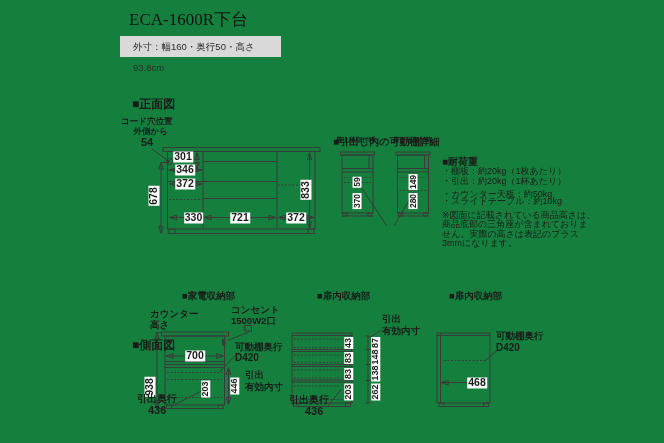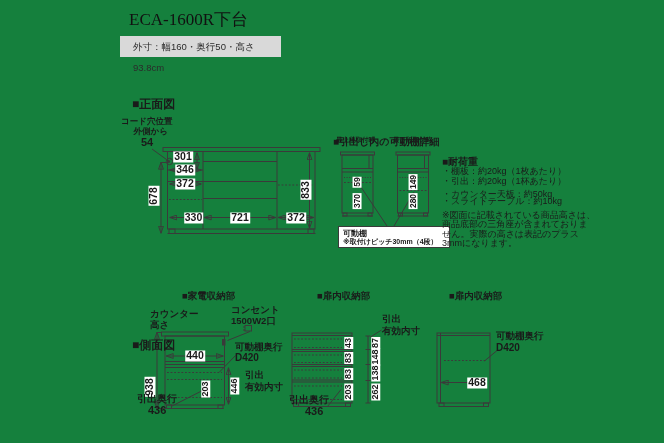--- a/index.html
+++ b/index.html
@@ -197,42 +197,38 @@
   <div class="ctr dim bg" style="left:240px;top:217.5px;">721</div>
   <div class="ctr dim bg" style="left:296px;top:217.5px;">372</div>
 
   <div class="t lbl2" style="left:333px;top:117px;margin-top:19px;">■引出し内の可動棚詳細</div>
   <div class="t tiny" style="left:336px;top:136px;">最上段取付時</div>
   <div class="t tiny" style="left:393px;top:136px;">最下段取付時</div>
   <div class="ctr rot small bg" style="left:357px;top:181.5px;">59</div>
   <div class="ctr rot small bg" style="left:357px;top:201px;">370</div>
   <div class="ctr rot small bg" style="left:412.5px;top:181.5px;">149</div>
   <div class="ctr rot small bg" style="left:412.5px;top:201px;">280</div>
-  <div class="callout">
-    <div class="l1">可動棚</div>
-    <div class="l2">※取付けピッチ30mm（4段）</div>
-  </div>
 
   <div class="t lbl2" style="left:442px;top:156px;">■耐荷重</div>
   <div class="t notetxt" style="left:442px;top:167px;">・棚板：約20kg（1枚あたり）</div>
   <div class="t notetxt" style="left:442px;top:177px;">・引出：約20kg（1杯あたり）</div>
   <div class="t notetxt" style="left:442px;top:190px;">・カウンター天板：約50kg</div>
   <div class="t notetxt" style="left:442px;top:196.5px;">・スライドテーブル：約10kg</div>
   <div class="notewrap">※図面に記載されている商品高さは、商品底部の三角座が含まれておりません。実際の高さは表記のプラス3mmになります。</div>
 
   <div class="t sec" style="left:132px;top:339px;">■側面図</div>
 
   <div class="t sub" style="left:182px;top:291px;">■家電収納部</div>
   <div class="t lbl" style="left:150px;top:309px;">カウンター</div>
   <div class="t lbl" style="left:150px;top:320px;">高さ</div>
   <div class="t lbl" style="left:231px;top:305px;">コンセント</div>
   <div class="t lbl" style="left:231px;top:316px;">1500W2口</div>
   <div class="t lbl" style="left:235px;top:342px;">可動棚奥行</div>
   <div class="t lbl2" style="left:235px;top:352px;">D420</div>
-  <div class="ctr dim bg" style="left:195px;top:356px;">440</div>
+  <div class="ctr dim bg" style="left:195px;top:356px;">700</div>
   <div class="ctr rot dim bg" style="left:150px;top:387px;">938</div>
   <div class="ctr rot dims bg" style="left:206px;top:388.5px;">203</div>
   <div class="ctr rot dims bg" style="left:234.5px;top:386px;">446</div>
   <div class="t lbl" style="left:245px;top:370px;">引出</div>
   <div class="t lbl" style="left:245px;top:381.5px;">有効内寸</div>
   <div class="t lbl2" style="left:137px;top:392.5px;">引出奥行</div>
   <div class="t big" style="left:148px;top:403.5px;">436</div>
 
   <div class="t sub" style="left:317px;top:291px;">■扉内収納部</div>
   <div class="t lbl" style="left:382px;top:314px;">引出</div>

